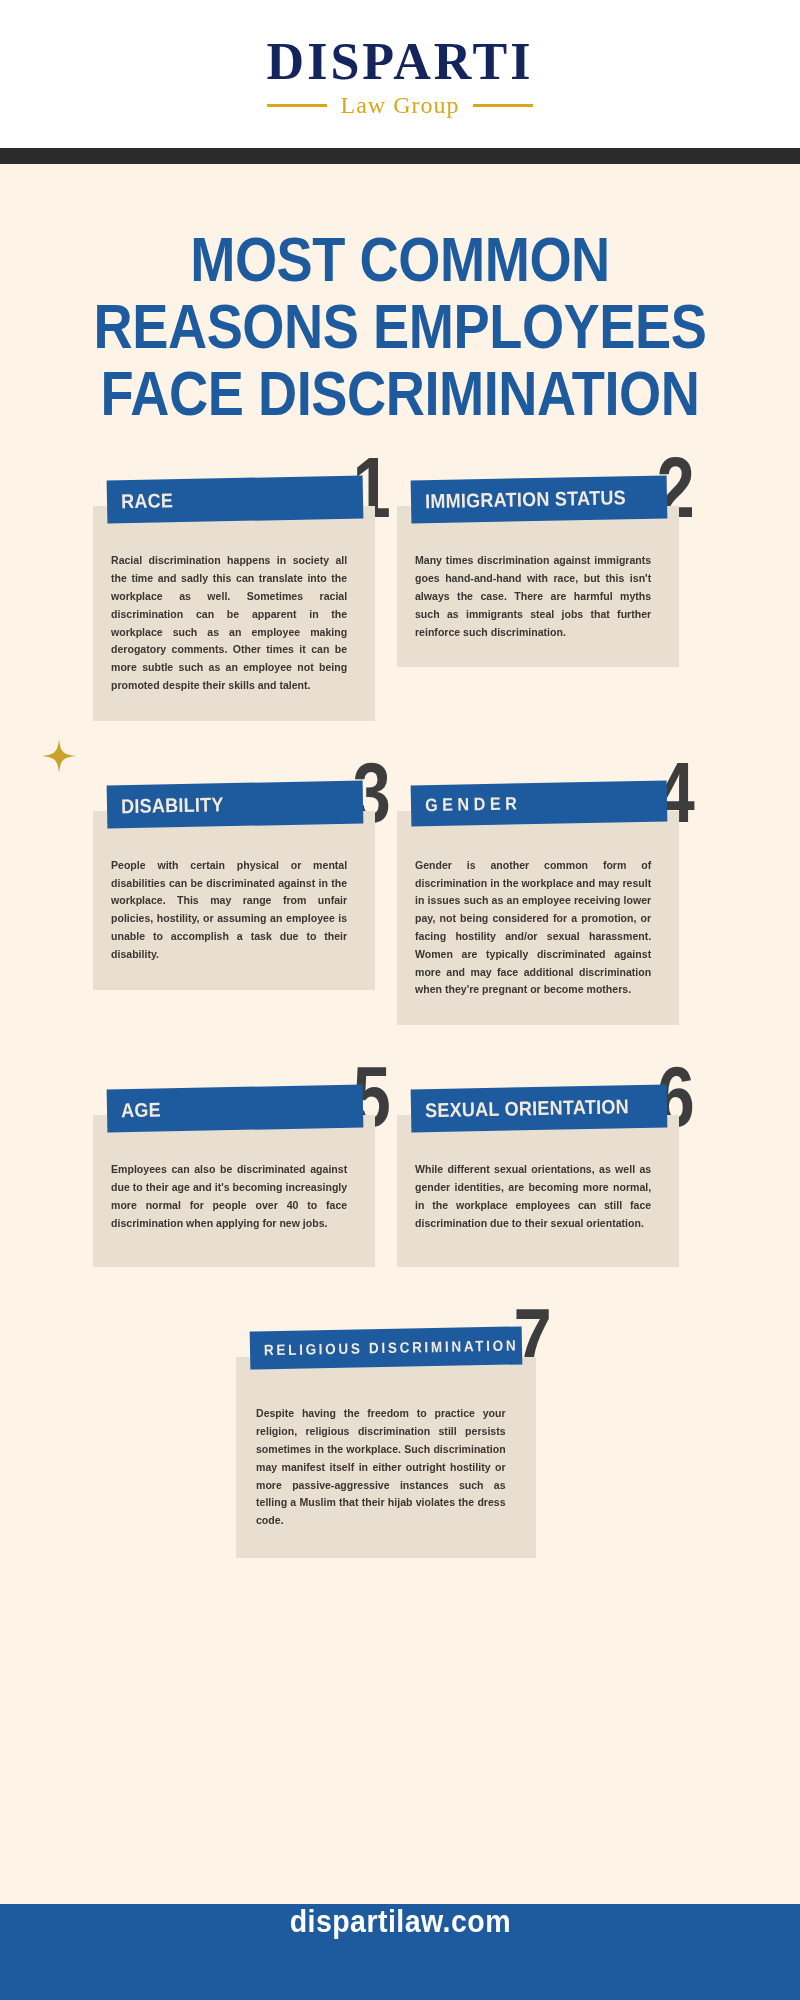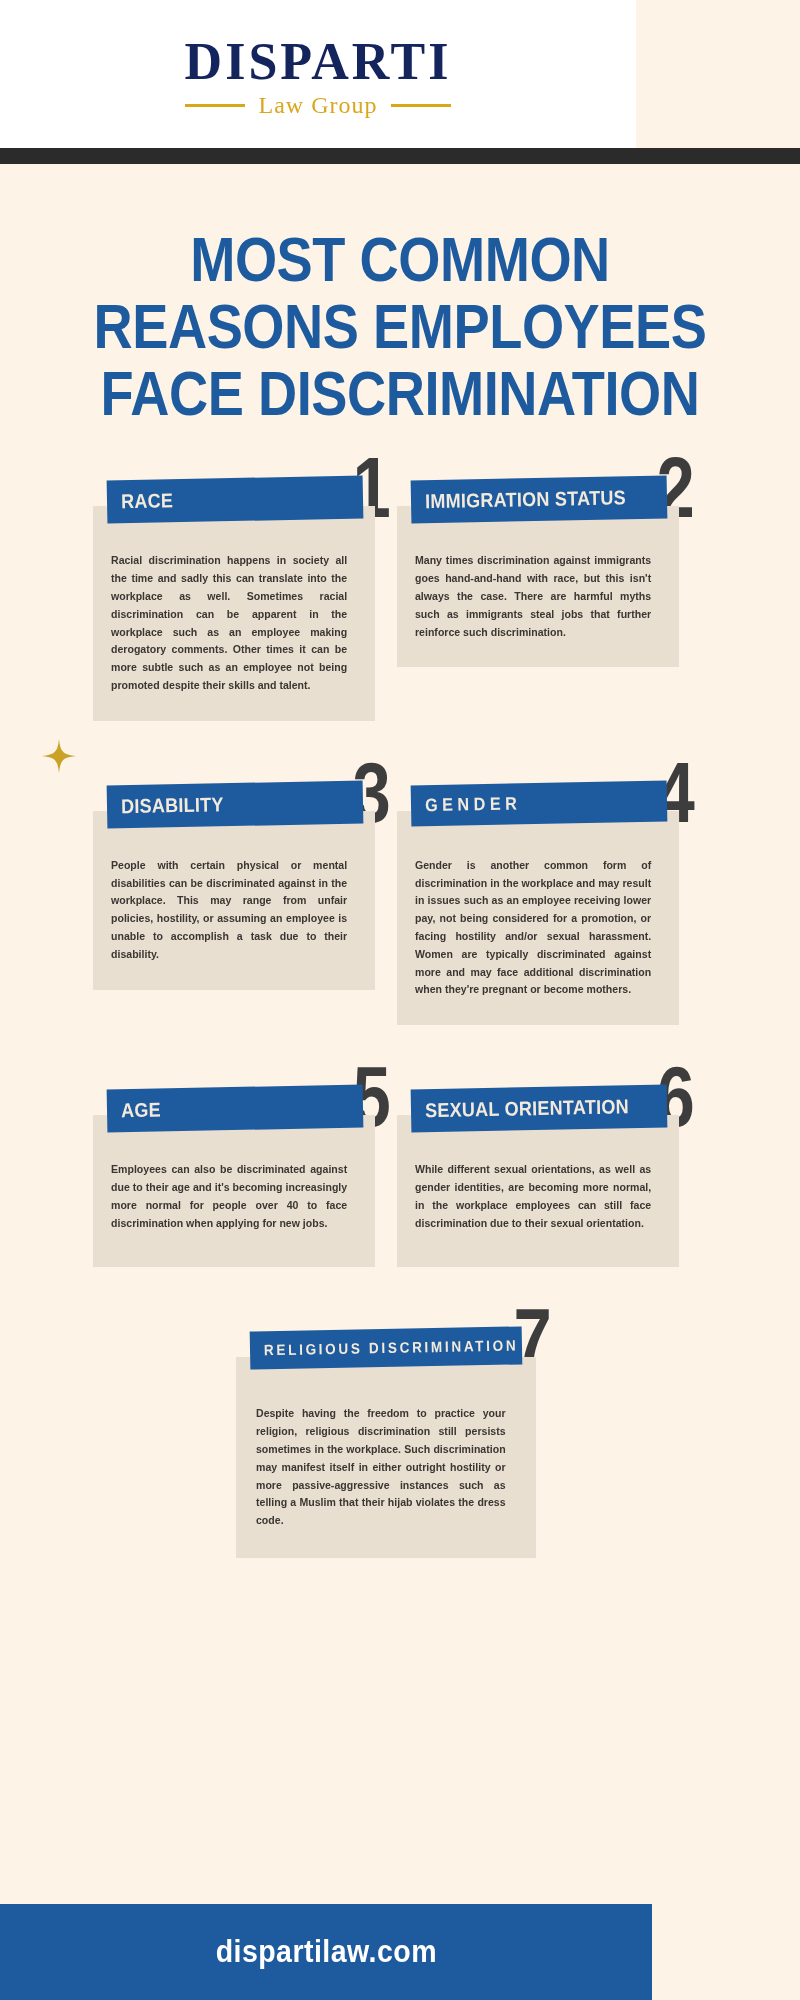--- a/index.html
+++ b/index.html
@@ -7,21 +7,21 @@
   body {
     width:800px; height:2000px;
     background:#FDF3E7;
     font-family:"Liberation Sans", sans-serif;
     overflow:hidden;
     position:relative;
   }
 
   
   .logo-header {
-    width:636px; height:148px;
+    width:800px; height:148px;
     background:#FFFFFF;
     display:flex; flex-direction:column;
     align-items:center; justify-content:center;
     padding-top:6px;
   }
   .logo-name {
     font-family:"Liberation Serif", serif;
     font-weight:bold;
     font-size:52px;
     letter-spacing:3px;
@@ -143,23 +143,23 @@
     position:absolute;
     left:42px; top:-44px;
     width:34px; height:34px;
     z-index:5;
   }
 
   
   .footer {
     position:absolute;
     left:0; bottom:0;
-    width:652px; height:96px;
+    width:800px; height:96px;
     background:#1D5B9E;
-    display:flex; align-items:center; justify-content:center;margin-top:44px;
+    display:flex; align-items:flex-start; justify-content:center;margin-top:44px;
   }
   .footer-text {
     font-family:"Liberation Sans Narrow","Liberation Sans", sans-serif;
     font-weight:bold;
     font-size:31px;
     color:#FFFFFF;
     letter-spacing:0.5px;
     transform:scaleX(0.92);
   }
 </style>

